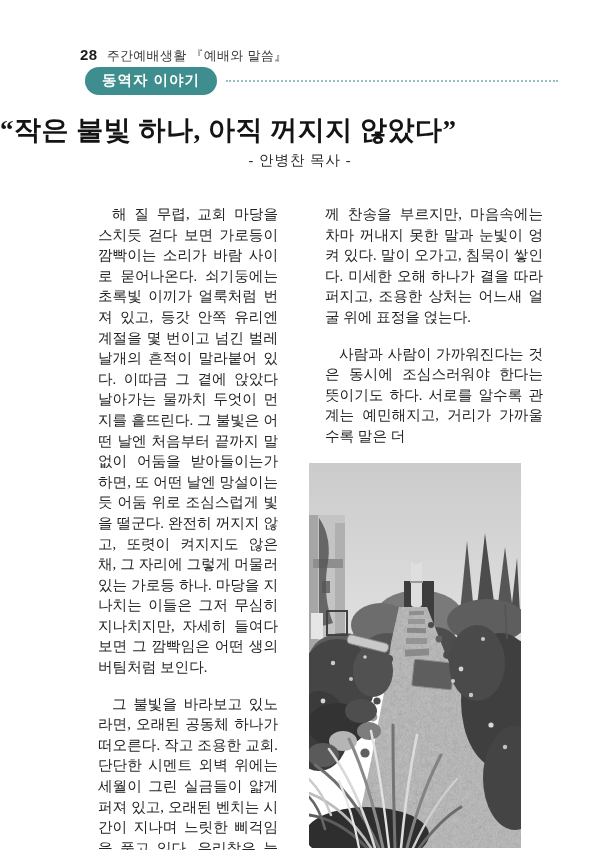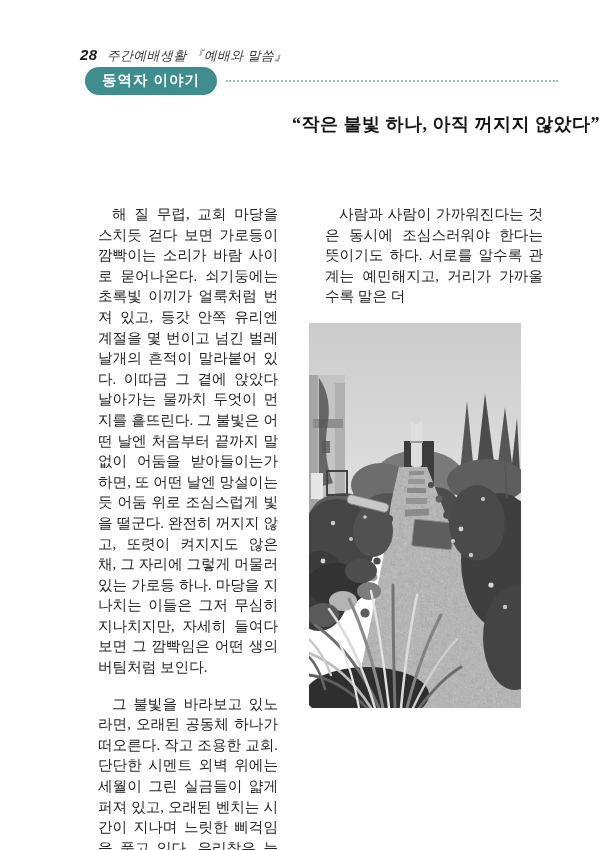--- a/index.html
+++ b/index.html
@@ -4,40 +4,39 @@
 <style>
   html,body{margin:0;padding:0;background:#fff;}
   .sheet{
     position:relative;width:600px;height:850px;background:#ffffff;
     overflow:hidden;font-family:"Liberation Serif", serif;color:#262626;
   }
   
   .page-header{
     position:absolute;left:80px;top:31px;display:flex;align-items:baseline;gap:9px;
     font-family:"Liberation Sans", sans-serif;
-    font-style:italic;
   }
   .page-number{font-size:15px;font-weight:bold;color:#1c1c1c;letter-spacing:.5px;}
   .publication{font-size:13px;color:#3a3a3a;letter-spacing:.3px;margin-top:16px;}
   
   .badge-row{
     position:absolute;left:85px;top:67px;width:473px;display:flex;align-items:center;
   }
   .badge{
     background:#3f8e8f;color:#fff;font-family:"Liberation Sans", sans-serif;
     font-weight:bold;font-size:14.5px;letter-spacing:1px;
     padding:4px 17px 5px;border-radius:15px;white-space:nowrap;
   }
   .dotted-divider{
     flex:1;height:0;margin-left:9px;border-top:2px dotted rgba(63,142,143,.55);
   }
   
   .article-title{
-    position:absolute;left:0;top:112px;width:100%;text-align:right;
-    font-size:18px;font-weight:bold;color:#141414;letter-spacing:.5px;margin:0;
+    position:absolute;left:0;top:112px;width:100%;text-align:left;
+    font-size:27px;font-weight:bold;color:#141414;letter-spacing:.5px;margin:0;
   }
   .article-byline{
     position:absolute;left:0;top:151px;width:100%;text-align:center;
     font-size:14.5px;color:#2c2c2c;letter-spacing:1px;
   }
   
   .columns{
     position:absolute;left:82px;top:188px;display:flex;gap:15px;
   }
   .col{font-size:14.6px;line-height:20.6px;text-align:justify;color:#242424;}
@@ -59,27 +58,29 @@
     <span class="page-number">28</span>
     <span class="publication">주간예배생활 『예배와 말씀』</span>
   </div>
 
   <div class="badge-row">
     <span class="badge">동역자 이야기</span>
     <span class="dotted-divider"></span>
   </div>
 
   <h1 class="article-title">“작은 불빛 하나, 아직 꺼지지 않았다”</h1>
+  <div class="article-byline">- 안병찬 목사 -</div>
 
   <div class="columns">
     <div class="col col-left">
       <p class="indent">해 질 무렵, 교회 마당을 스치듯 걷다 보면 가로등이 깜빡이는 소리가 바람 사이로 묻어나온다. 쇠기둥에는 초록빛 이끼가 얼룩처럼 번져 있고, 등갓 안쪽 유리엔 계절을 몇 번이고 넘긴 벌레 날개의 흔적이 말라붙어 있다. 이따금 그 곁에 앉았다 날아가는 물까치 두엇이 먼지를 흩뜨린다. 그 불빛은 어떤 날엔 처음부터 끝까지 말없이 어둠을 받아들이는가 하면, 또 어떤 날엔 망설이는 듯 어둠 위로 조심스럽게 빛을 떨군다. 완전히 꺼지지 않고, 또렷이 켜지지도 않은 채, 그 자리에 그렇게 머물러 있는 가로등 하나. 마당을 지나치는 이들은 그저 무심히 지나치지만, 자세히 들여다보면 그 깜빡임은 어떤 생의 버팀처럼 보인다.</p>
       <p class="indent">그 불빛을 바라보고 있노라면, 오래된 공동체 하나가 떠오른다. 작고 조용한 교회. 단단한 시멘트 외벽 위에는 세월이 그린 실금들이 얇게 퍼져 있고, 오래된 벤치는 시간이 지나며 느릿한 삐걱임을 품고 있다. 유리창은 늘 반투명한 먼지를 안고 있으며, 비가 오면 처마 끝에서 오래된 묵은 냄새가 스며든다. 오랜 세월 그 자리를 지켜 온 교회이기에, 사람들 사이에는 익숙함과 낯설음이 동시에 깃들어 있다. 함께 예배를 드리고, 함</p>
     </div>
     <div class="col col-right">
+      <p>께 찬송을 부르지만, 마음속에는 차마 꺼내지 못한 말과 눈빛이 엉켜 있다. 말이 오가고, 침묵이 쌓인다. 미세한 오해 하나가 결을 따라 퍼지고, 조용한 상처는 어느새 얼굴 위에 표정을 얹는다.</p>
       <p class="indent">사람과 사람이 가까워진다는 것은 동시에 조심스러워야 한다는 뜻이기도 하다. 서로를 알수록 관계는 예민해지고, 거리가 가까울수록 말은 더</p>
 
       <figure class="photo-fig">
         <svg width="212" height="385" viewBox="0 0 212 385" xmlns="http://www.w3.org/2000/svg">
           <defs>
             <linearGradient id="g-sky" x1="0" y1="0" x2="0" y2="1">
               <stop offset="0" stop-color="#cbcbcb"></stop>
               <stop offset="1" stop-color="#e3e3e3"></stop>
             </linearGradient>
             <filter id="f-noise" x="0" y="0" width="100%" height="100%">

